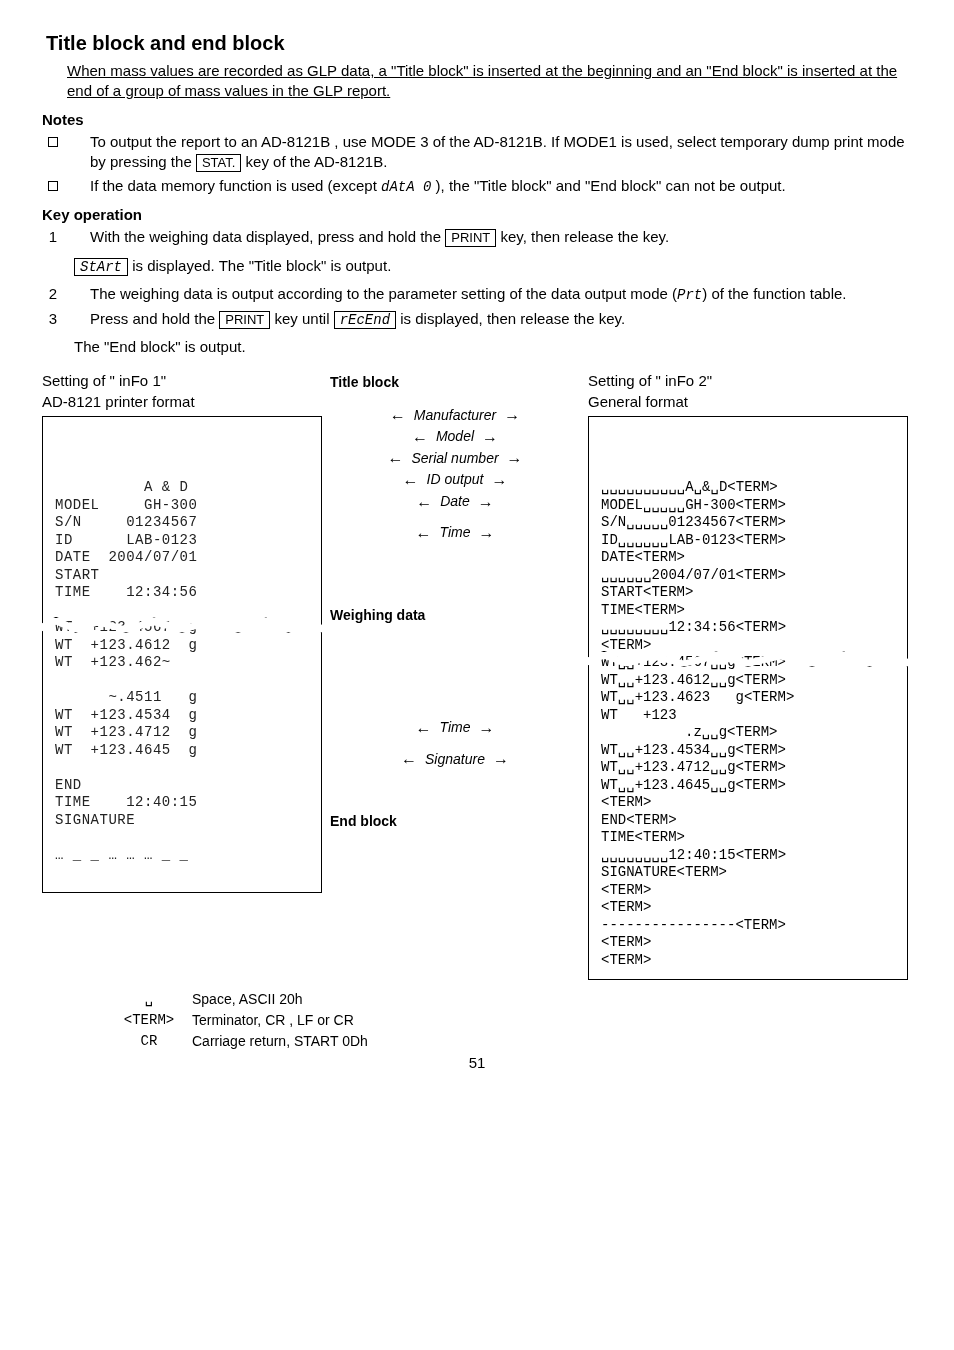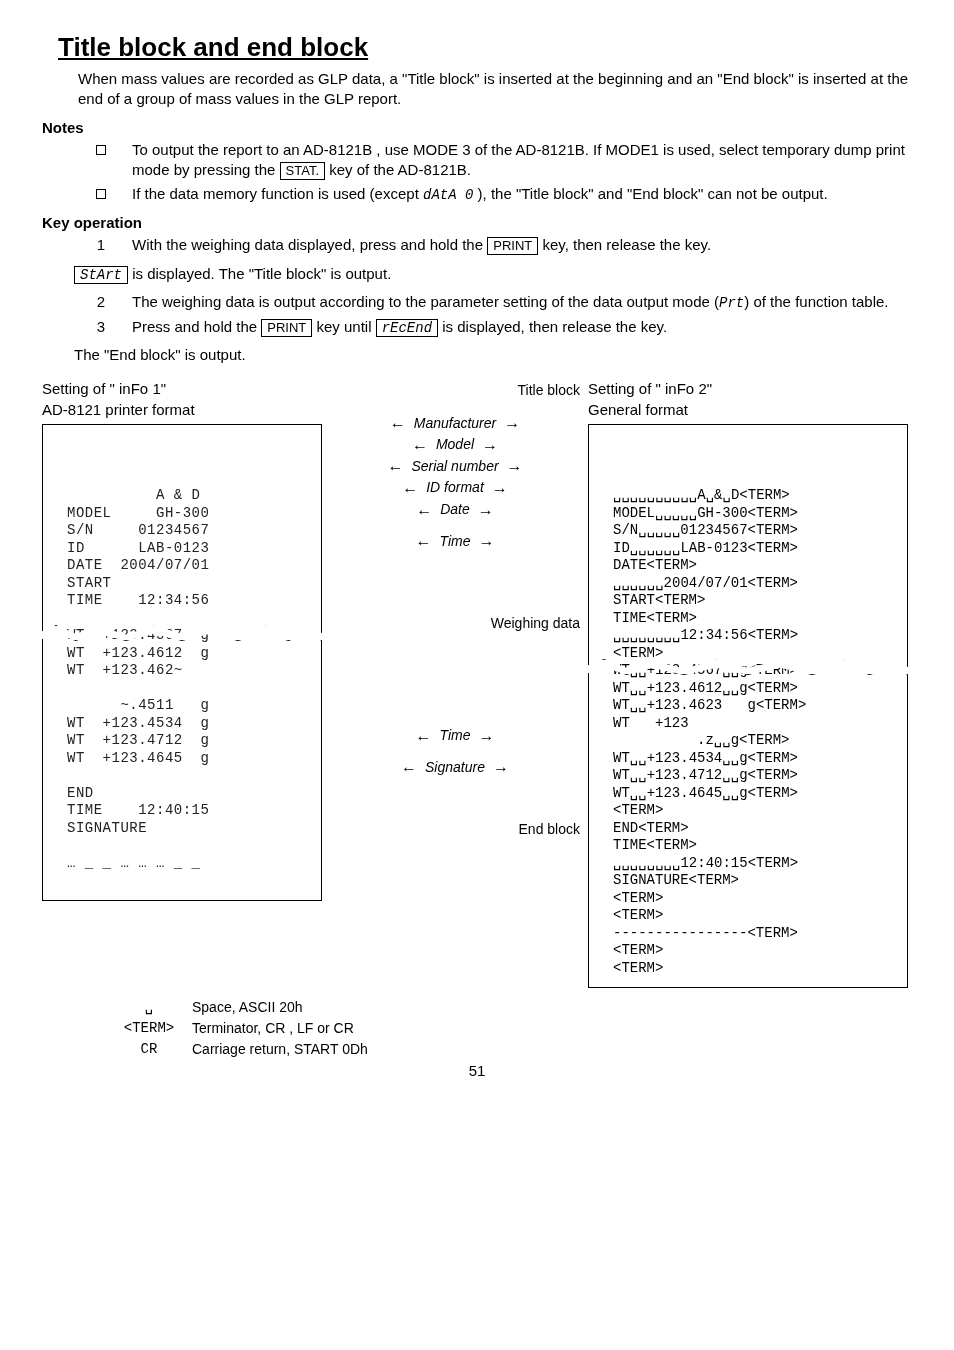--- a/index.html
+++ b/index.html
@@ -5,34 +5,32 @@
   body {
     font-family: Arial, Helvetica, sans-serif;
     font-size: 15px;
     width: 870px;
     margin: 30px auto;
     color: #000;
     line-height: 1.35;
   }
   h1 {
     font-family: "Trebuchet MS", "Segoe UI", sans-serif;
-    font-size: 26px;
+    font-size: 20px;
     font-weight: bold;
-    margin: 0 0 4px 16px;
-    text-decoration: underline;
-  }
-  .intro { margin-left: 36px; }
+    margin: 0 0 4px 4px;
+  }
+  .intro { margin-left: 25px; text-decoration: underline; }
   .notes-heading, .keyop-heading { font-weight: bold; margin-top: 8px; }
   .notes-list, .keyop-list { margin: 2px 0 8px 0; padding: 0; }
   .notes-list li, .keyop-list li {
     list-style: none;
     display: flex;
-    gap: 20px;
+    gap: 26px;
     margin-bottom: 4px;
-    margin-left: 48px;
   }
   .notes-list .marker, .keyop-list .marker {
     width: 22px;
     text-align: center;
     flex-shrink: 0;
   }
   .keycap {
     display: inline-block;
     border: 1px solid #000;
     padding: 0 5px;
@@ -52,41 +50,41 @@
     gap: 8px;
     margin-top: 14px;
     align-items: start;
   }
   .col-hdr { text-align: left; margin-bottom: 4px; }
   .setting-label { font-family: Arial; }
 
   .paper {
     position: relative;
     border: 1px solid #000;
-    padding: 10px 24px;
+    padding: 10px 12px;
     font-family: "Courier New", monospace;
     font-size: 14px;
     line-height: 1.25;
     white-space: pre;
     background: #fff;
   }
   .paper-left { font-family: "Courier New", monospace; letter-spacing: 0.5px; color:#333; }
   .paper-left .dotmatrix { font-family: "Courier New", monospace; color:#222; }
   .tear {
     position: absolute;
     left: -1px; right: -1px;
     height: 14px;
     background: #fff;
     border-top: 1.5px solid #000;
     border-bottom: 1.5px solid #000;
     clip-path: polygon(0 40%, 5% 0, 12% 55%, 20% 10%, 30% 60%, 40% 5%, 50% 55%, 60% 10%, 70% 55%, 80% 5%, 88% 60%, 95% 15%, 100% 50%, 100% 100%, 95% 60%, 88% 100%, 80% 55%, 70% 100%, 60% 55%, 50% 100%, 40% 55%, 30% 100%, 20% 55%, 12% 100%, 5% 50%, 0 90%);
   }
 
   .mid-col { font-size: 14px; }
-  .mid-col .block-title { font-weight: normal; text-align:right; margin:2px 0; }
+  .mid-col .block-title { font-weight: bold; text-align:left; margin:2px 0; }
   .mid-col .lbl {
     display:flex; align-items:center; justify-content:center; gap:4px;
     white-space:nowrap;
     font-style:italic;
   }
   .mid-col .arrow-both::before { content:"←"; margin-right:4px; font-size:16px; }
   .mid-col .arrow-both::after  { content:"→"; margin-left:4px; font-size:16px; }
   .mid-col .spacer { height: 10px; }
 
   .legend { margin-top:10px; margin-left:80px; font-size:14px; }
@@ -171,21 +169,21 @@
       <div class="tear" style="top:200px;"></div>
     <div class="dotmatrix">          A &amp; D</div><div class="dotmatrix">MODEL     GH-300</div><div class="dotmatrix">S/N     01234567</div><div class="dotmatrix">ID      LAB-0123</div><div class="dotmatrix">DATE  2004/07/01</div><div class="dotmatrix">START</div><div class="dotmatrix">TIME    12:34:56</div><div class="dotmatrix">&nbsp;</div><div class="dotmatrix">WT  +123.4567  g</div><div class="dotmatrix">WT  +123.4612  g</div><div class="dotmatrix">WT  +123.462~   </div><div class="dotmatrix">                </div><div class="dotmatrix">      ~.4511   g</div><div class="dotmatrix">WT  +123.4534  g</div><div class="dotmatrix">WT  +123.4712  g</div><div class="dotmatrix">WT  +123.4645  g</div><div class="dotmatrix">&nbsp;</div><div class="dotmatrix">END</div><div class="dotmatrix">TIME    12:40:15</div><div class="dotmatrix">SIGNATURE</div><div class="dotmatrix">&nbsp;</div><div class="dotmatrix">… _ _ … … … _ _</div><div class="dotmatrix">&nbsp;</div></div>
   </div>
 
   <div class="mid-col">
     <div class="block-title">Title block</div>
     <div class="spacer"></div>
     <div class="lbl arrow-both">Manufacturer</div>
     <div class="lbl arrow-both">Model</div>
     <div class="lbl arrow-both">Serial number</div>
-    <div class="lbl arrow-both">ID format</div>
+    <div class="lbl arrow-both">ID output</div>
     <div class="lbl arrow-both">Date</div>
     <div class="spacer"></div>
     <div class="lbl arrow-both">Time</div>
     <div style="height:60px"></div>
     <div class="block-title">Weighing data</div>
     <div style="height:90px"></div>
     <div class="lbl arrow-both">Time</div>
     <div class="spacer"></div>
     <div class="lbl arrow-both">Signature</div>
     <div style="height:40px"></div>

